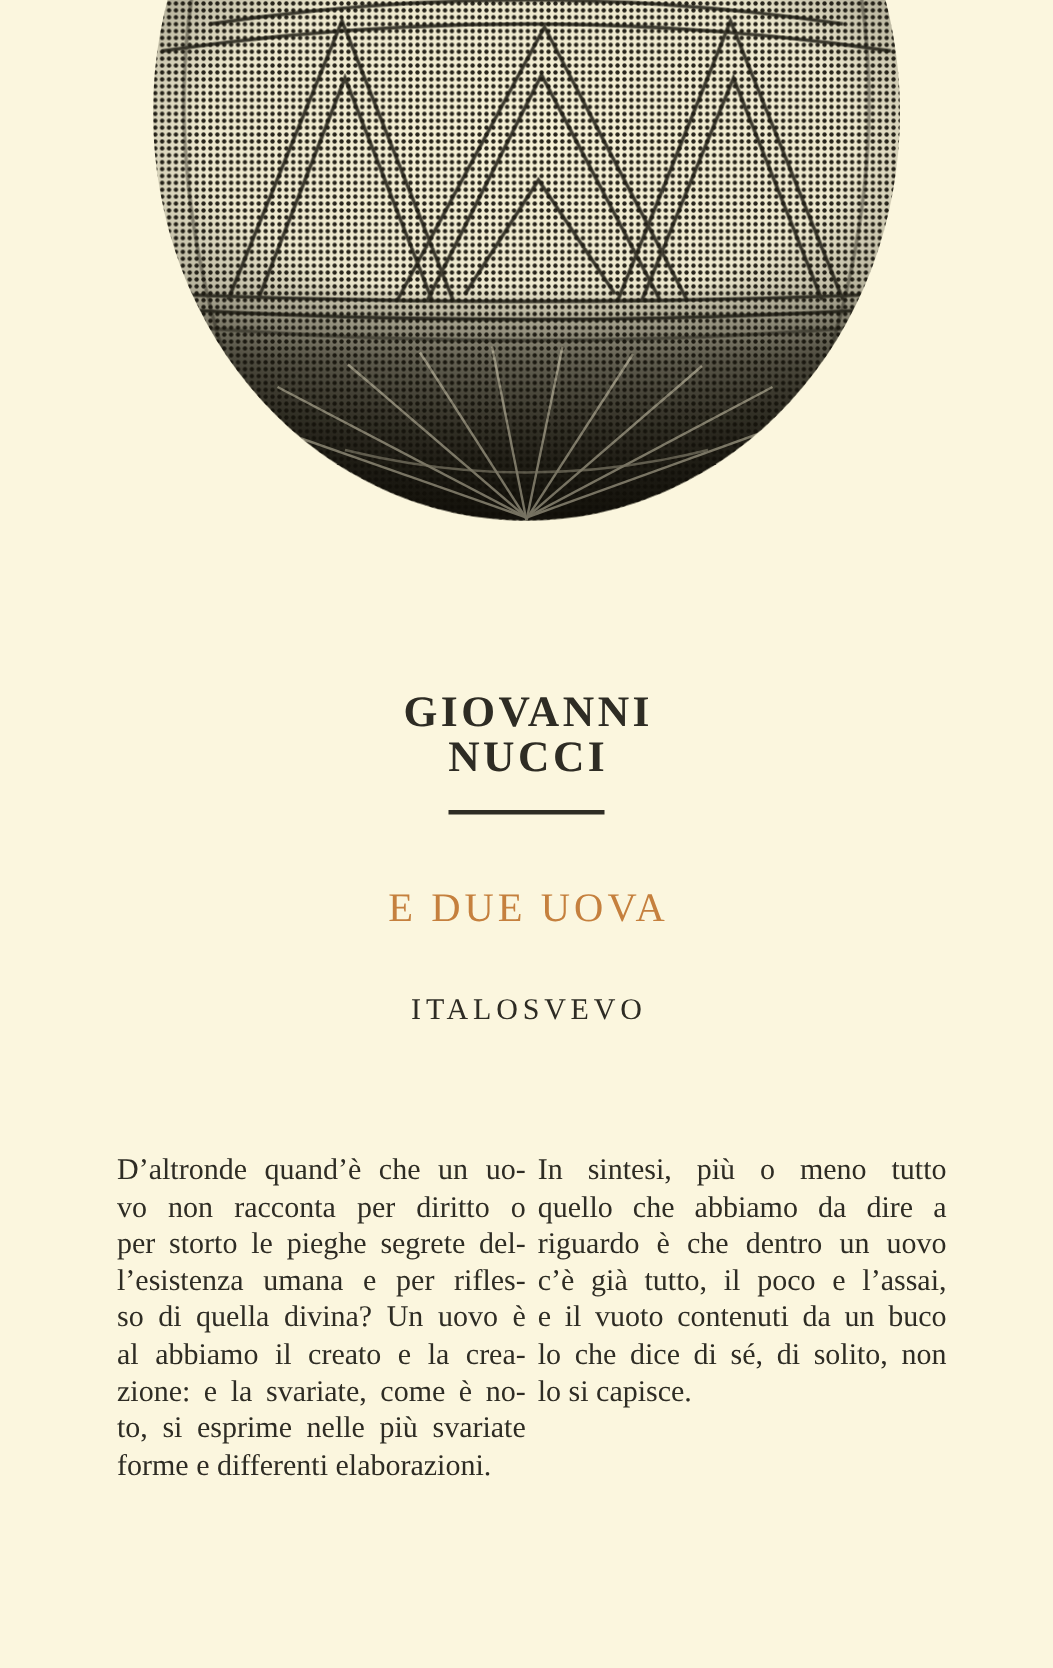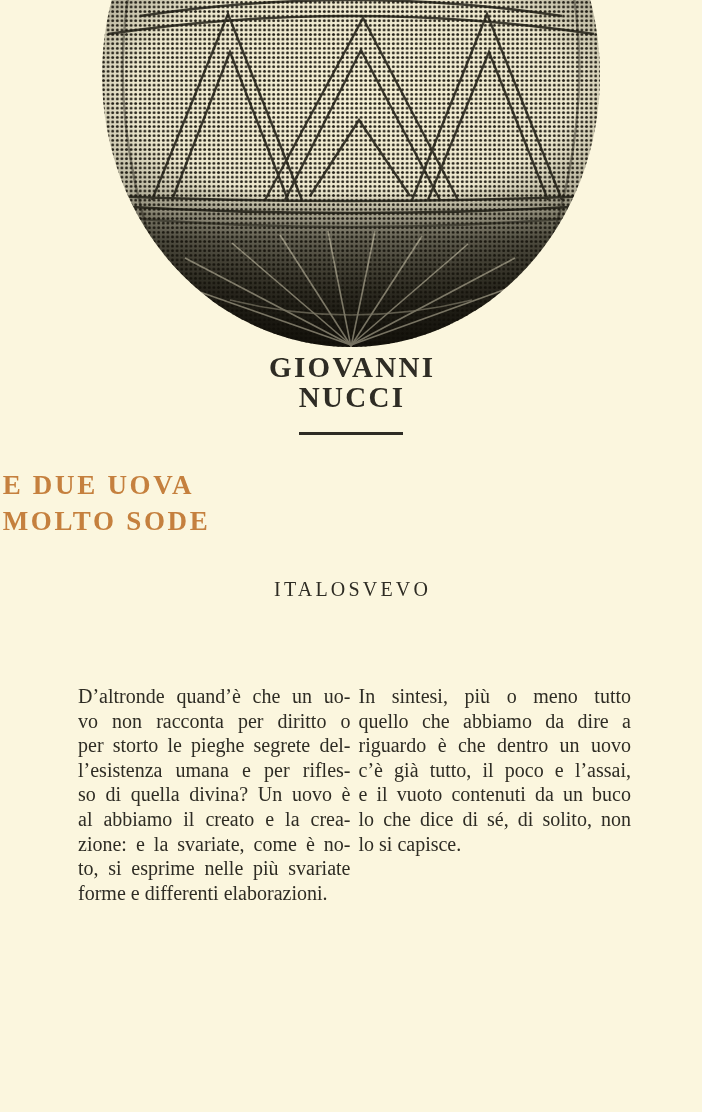--- a/index.html
+++ b/index.html
@@ -7,32 +7,32 @@
     width:702px;height:1112px;
     background:var(--bg,#FBF6DE);
     color:var(--ink,#2E2C24);
     font-family:"Liberation Serif",serif;
     overflow:hidden;
     position:relative;
   }
   .egg-wrap{display:block;width:702px;height:352px}
   .egg-wrap svg{display:block}
   .author{
-    text-align:center;
+    margin-top:108px;text-align:center;
     font-weight:bold;font-size:29px;line-height:30px;
     letter-spacing:.08em;text-indent:.08em;
     color:var(--ink,#2E2C24);
   }
   .divider{
     width:104px;height:3px;margin:20px auto 0;
     background:var(--ink,#2E2C24);
   }
   .title{
-    margin-top:32px;text-align:left;
-    font-weight:bold;font-size:27px;line-height:36px;
+    margin-top:44px;text-align:center;
+    font-weight:normal;font-size:27px;line-height:36px;
     letter-spacing:.1em;text-indent:.1em;
     color:var(--accent,#C5803E);
   }
   .publisher{
     margin-top:41px;text-align:center;
     font-size:20px;line-height:18px;
     letter-spacing:.16em;text-indent:.16em;
     color:var(--ink,#2E2C24);
   }
   .columns{
@@ -111,21 +111,20 @@
 
 <div class="author">
   <div>GIOVANNI</div>
   <div>NUCCI</div>
 </div>
 
 <div class="divider"></div>
 
 <div class="title">
   <div>E DUE UOVA</div>
-  <div>MOLTO SODE</div>
 </div>
 
 <div class="publisher">ITALOSVEVO</div>
 
 <div class="columns">
   <div class="col">
       <div class="body-line">D’altronde quand’è che un uo-</div>
       <div class="body-line">vo non racconta per diritto o</div>
       <div class="body-line">per storto le pieghe segrete del-</div>
       <div class="body-line">l’esistenza umana e per rifles-</div>

